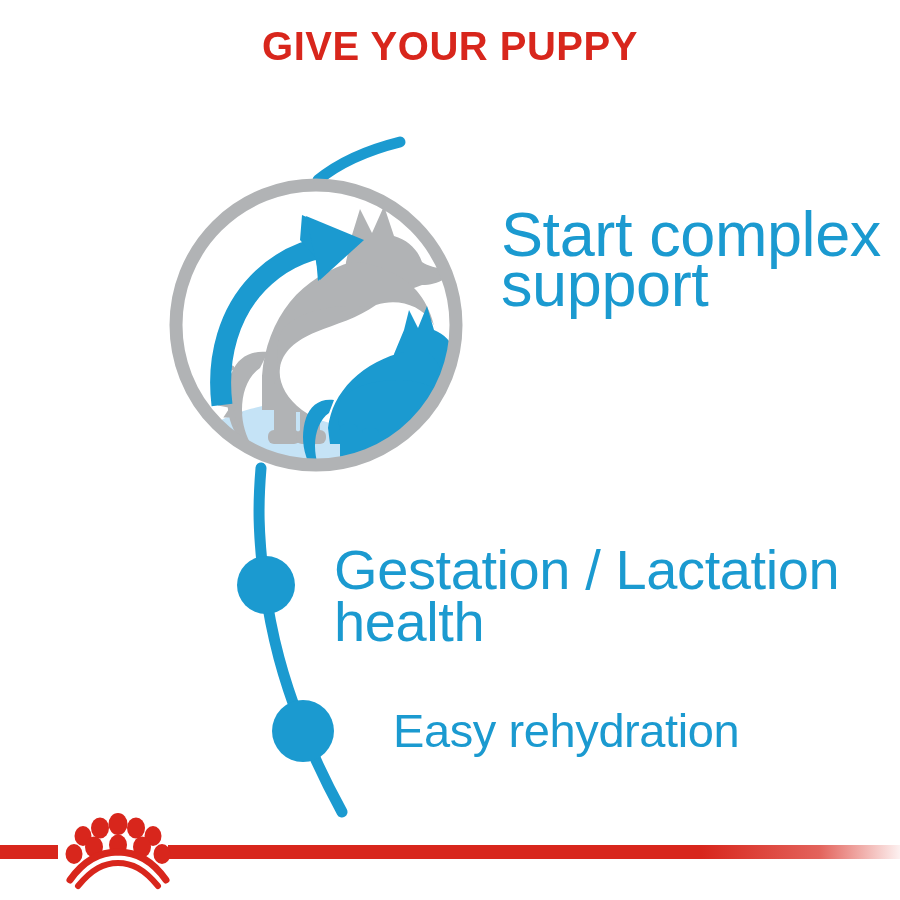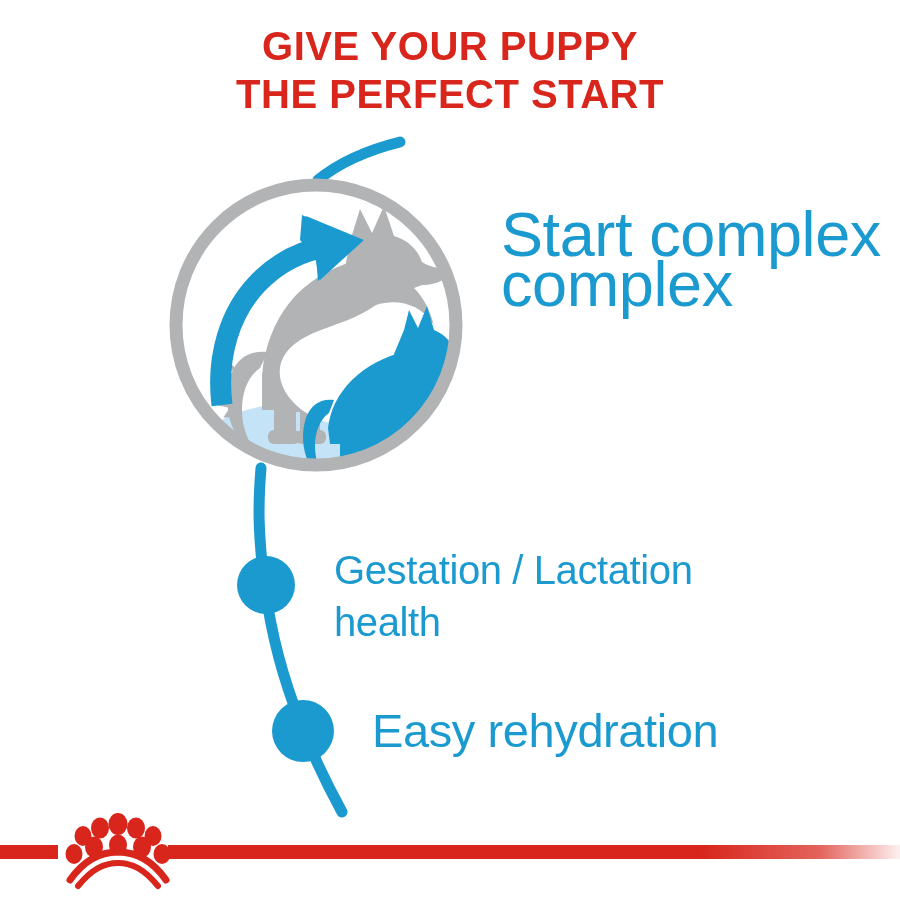--- a/index.html
+++ b/index.html
@@ -57,38 +57,37 @@
 
   #benefit-1 {
     left: 501px;
     top: 209px;
     font-size: 63px;
     line-height: 50px;
   }
   #benefit-2 {
     left: 334px;
     top: 544px;
-    font-size: 40px;
+    font-size: 56px;
     line-height: 52px;
   }
   #benefit-3 {
-    left: 372px;
+    left: 393px;
     top: 705px;
     font-size: 47px;
     line-height: 52px;
   }
 </style>
 </head>
 <body>
 
 <div id="stage">
 
   <div class="headline">
     <span class="hl-line">GIVE YOUR PUPPY</span>
-    <span class="hl-line">THE PERFECT START</span>
   </div>
 
   <svg id="artwork" viewBox="0 0 900 900" xmlns="http://www.w3.org/2000/svg">
 
     <defs>
       <clipPath id="circleClip">
         <circle cx="316" cy="325" r="140"></circle>
       </clipPath>
       <linearGradient id="ruleFade" x1="0" y1="0" x2="1" y2="0">
         <stop offset="0%" stop-color="#D8261C" stop-opacity="1"></stop>
@@ -292,21 +291,21 @@
 
         <path d="M 70,880 C 84,860 100,852 118,852 C 136,852 152,860 166,880" fill="none" stroke="#D8261C" stroke-width="7" stroke-linecap="round"></path>
         <path d="M 78,886 C 92,869 104,863 118,863 C 132,863 144,869 158,886" fill="none" stroke="#D8261C" stroke-width="6" stroke-linecap="round"></path>
       </g>
     </g>
 
   </svg>
 
   <div class="benefit-text" id="benefit-1">
     <span class="bt-line">Start complex</span>
-    <span class="bt-line">complex</span>
+    <span class="bt-line">support</span>
   </div>
 
   <div class="benefit-text" id="benefit-2">
     <span class="bt-line">Gestation / Lactation</span>
     <span class="bt-line">health</span>
   </div>
 
   <div class="benefit-text" id="benefit-3">
     <span class="bt-line">Easy rehydration</span>
   </div>

